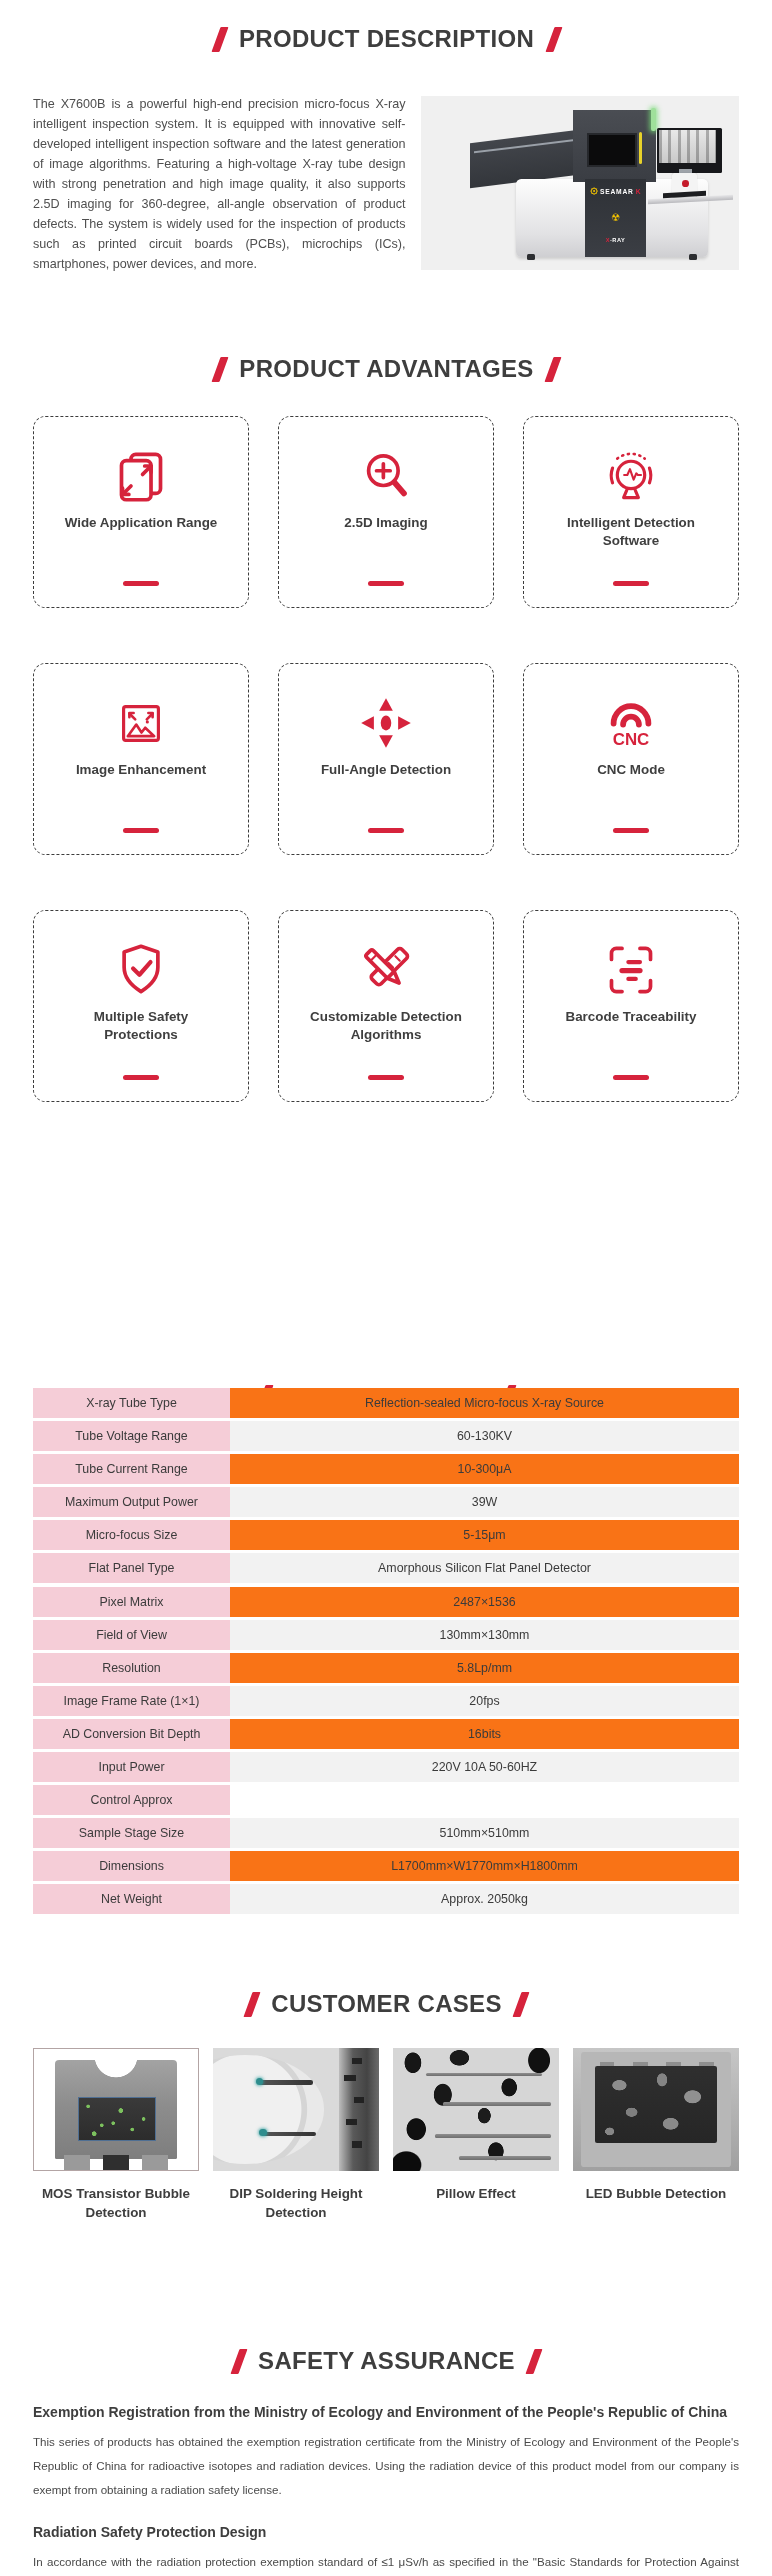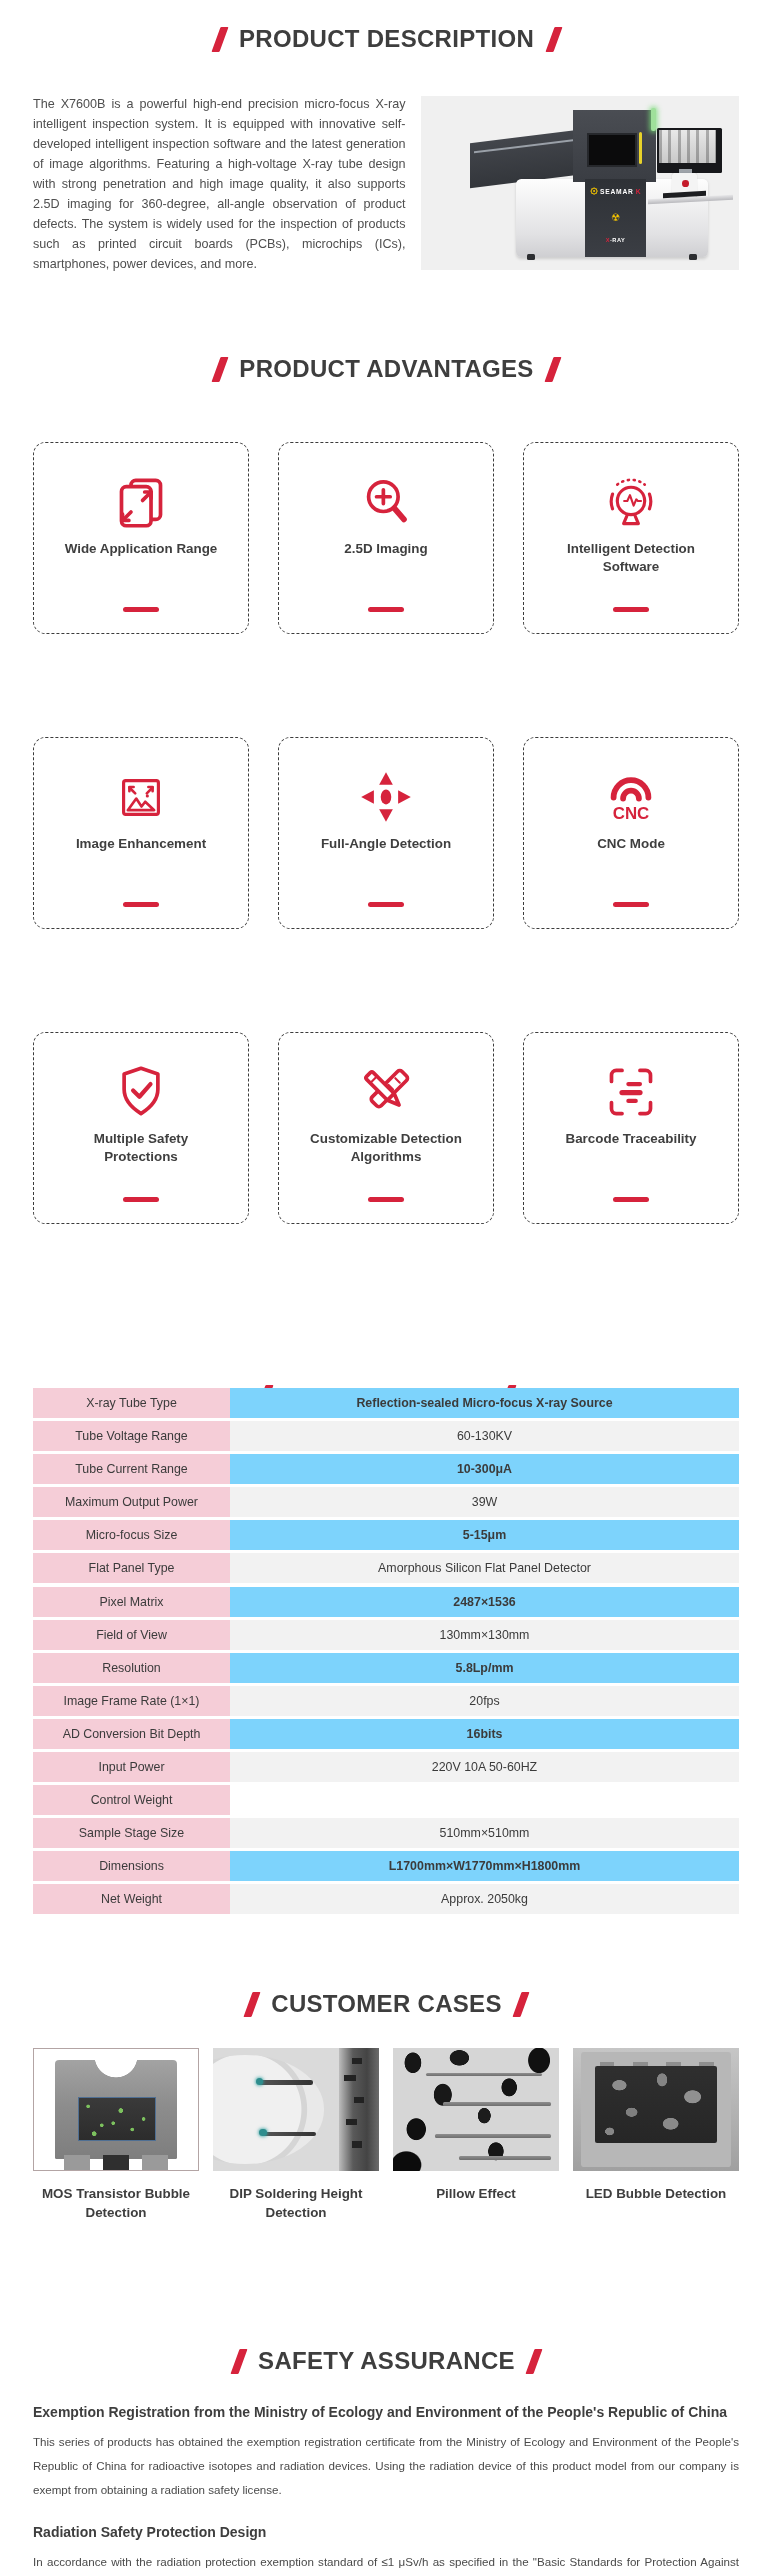--- a/index.html
+++ b/index.html
@@ -32,32 +32,32 @@
       repeating-linear-gradient(90deg,rgba(60,60,60,.35) 0 3.1px,transparent 3.1px 9.3px),
       linear-gradient(180deg,#e8e8e8,#c9c9c9);}
   .m-stand{position:absolute;left:258px;top:73px;width:13.4px;height:11.3px;background:#9ea3a9;}
   .m-panel{position:absolute;left:251px;top:77px;width:25px;height:24px;background:#f4f4f4;border-radius:2.1px;box-shadow:0 0.5px 1px rgba(0,0,0,.3);}
   .m-estop{position:absolute;left:261px;top:84px;width:6.7px;height:6.7px;border-radius:50%;background:#c41a2a;}
   .m-shelf{position:absolute;left:227px;top:101px;width:85px;height:4.6px;background:linear-gradient(180deg,#e6e6e8,#b9b9bd);transform:skewY(-3deg);}
   .m-keyboard{position:absolute;left:242px;top:96px;width:43px;height:5.2px;background:#1d1e21;transform:skewY(-3deg);}
   .m-light{position:absolute;left:230px;top:12.4px;width:5.2px;height:23px;background:#9fe09b;border-radius:2.1px;box-shadow:0 0 5.2px 1.5px rgba(120,220,120,.8);}
   .m-wheel{position:absolute;width:8.2px;height:6.2px;background:#2c2e31;border-radius:1.5px;top:158px;}
   
-  .adv-grid{position:absolute;left:33px;top:442px;width:706px;display:grid;grid-template-columns:repeat(3,216px);justify-content:space-between;row-gap:103px;}
+  .adv-grid{position:absolute;left:33px;top:416px;width:706px;display:grid;grid-template-columns:repeat(3,216px);justify-content:space-between;row-gap:55px;}
   .adv-card{height:192px;border:1.5px dashed #3c3c3c;border-radius:12.4px;display:flex;flex-direction:column;align-items:center;box-sizing:border-box;}
   .adv-icon{margin-top:27px;height:63px;display:flex;align-items:center;}
   .adv-label{margin-top:7.2px;max-width:170px;font-size:13.4px;font-weight:bold;color:#3f3f3f;text-align:center;line-height:18px;}
   .adv-dash{margin-top:auto;margin-bottom:20.6px;width:36px;height:5.7px;border-radius:2.8px;background:#d6233c;}
   .icon-svg{stroke:#d6233c;fill:none;stroke-width:7;stroke-linecap:round;stroke-linejoin:round;}
   
   .spec-table{position:absolute;left:33px;top:1388px;width:706px;}
   .spec-row{display:flex;height:30px;margin-bottom:3.1px;}
   .spec-label{width:197px;background:#f5cdd7;display:flex;align-items:center;justify-content:center;font-size:12.4px;color:#3b3b3b;}
   .spec-value{flex:1;background:#f2f2f2;display:flex;align-items:center;justify-content:center;font-size:12.4px;color:#3b3b3b;}
-  .spec-row.alt .spec-value{background:#7dd3fc;font-weight:bold;}
+  .spec-row.alt .spec-value{background:#f97316;}
   
   .case-grid{position:absolute;left:33px;top:2048px;width:706px;display:grid;grid-template-columns:repeat(4,166px);justify-content:space-between;}
   .case-img{height:123px;position:relative;overflow:hidden;}
   .cap-grid{position:absolute;left:33px;top:2184px;width:706px;display:grid;grid-template-columns:repeat(4,166px);justify-content:space-between;}
   .case-cap{font-size:13.4px;font-weight:bold;color:#3e3e3e;text-align:center;line-height:19px;}
   
   .case-1{background:#fff;border:1px solid #b3a4a4;box-sizing:border-box;}
   .c1-body{position:absolute;left:13%;top:9%;width:74%;height:82%;border-radius:4.1px 4.1px 1.5px 1.5px;
       background:radial-gradient(circle 21.6px at 50% -4%, #fff 0 21px, transparent 21.6px),
       linear-gradient(180deg,#a3a3a3,#8d8d8d 45%,#7e7e7e);}
@@ -358,21 +358,21 @@
       </div>
     <div class="spec-row alt">
         <div class="spec-label">AD Conversion Bit Depth</div>
         <div class="spec-value">16bits</div>
       </div>
     <div class="spec-row">
         <div class="spec-label">Input Power</div>
         <div class="spec-value">220V 10A 50-60HZ</div>
       </div>
     <div class="spec-row alt">
-        <div class="spec-label">Control Weight</div>
+        <div class="spec-label">Control Approx</div>
       </div>
     <div class="spec-row">
         <div class="spec-label">Sample Stage Size</div>
         <div class="spec-value">510mm×510mm</div>
       </div>
     <div class="spec-row alt">
         <div class="spec-label">Dimensions</div>
         <div class="spec-value">L1700mm×W1770mm×H1800mm</div>
       </div>
     <div class="spec-row">

